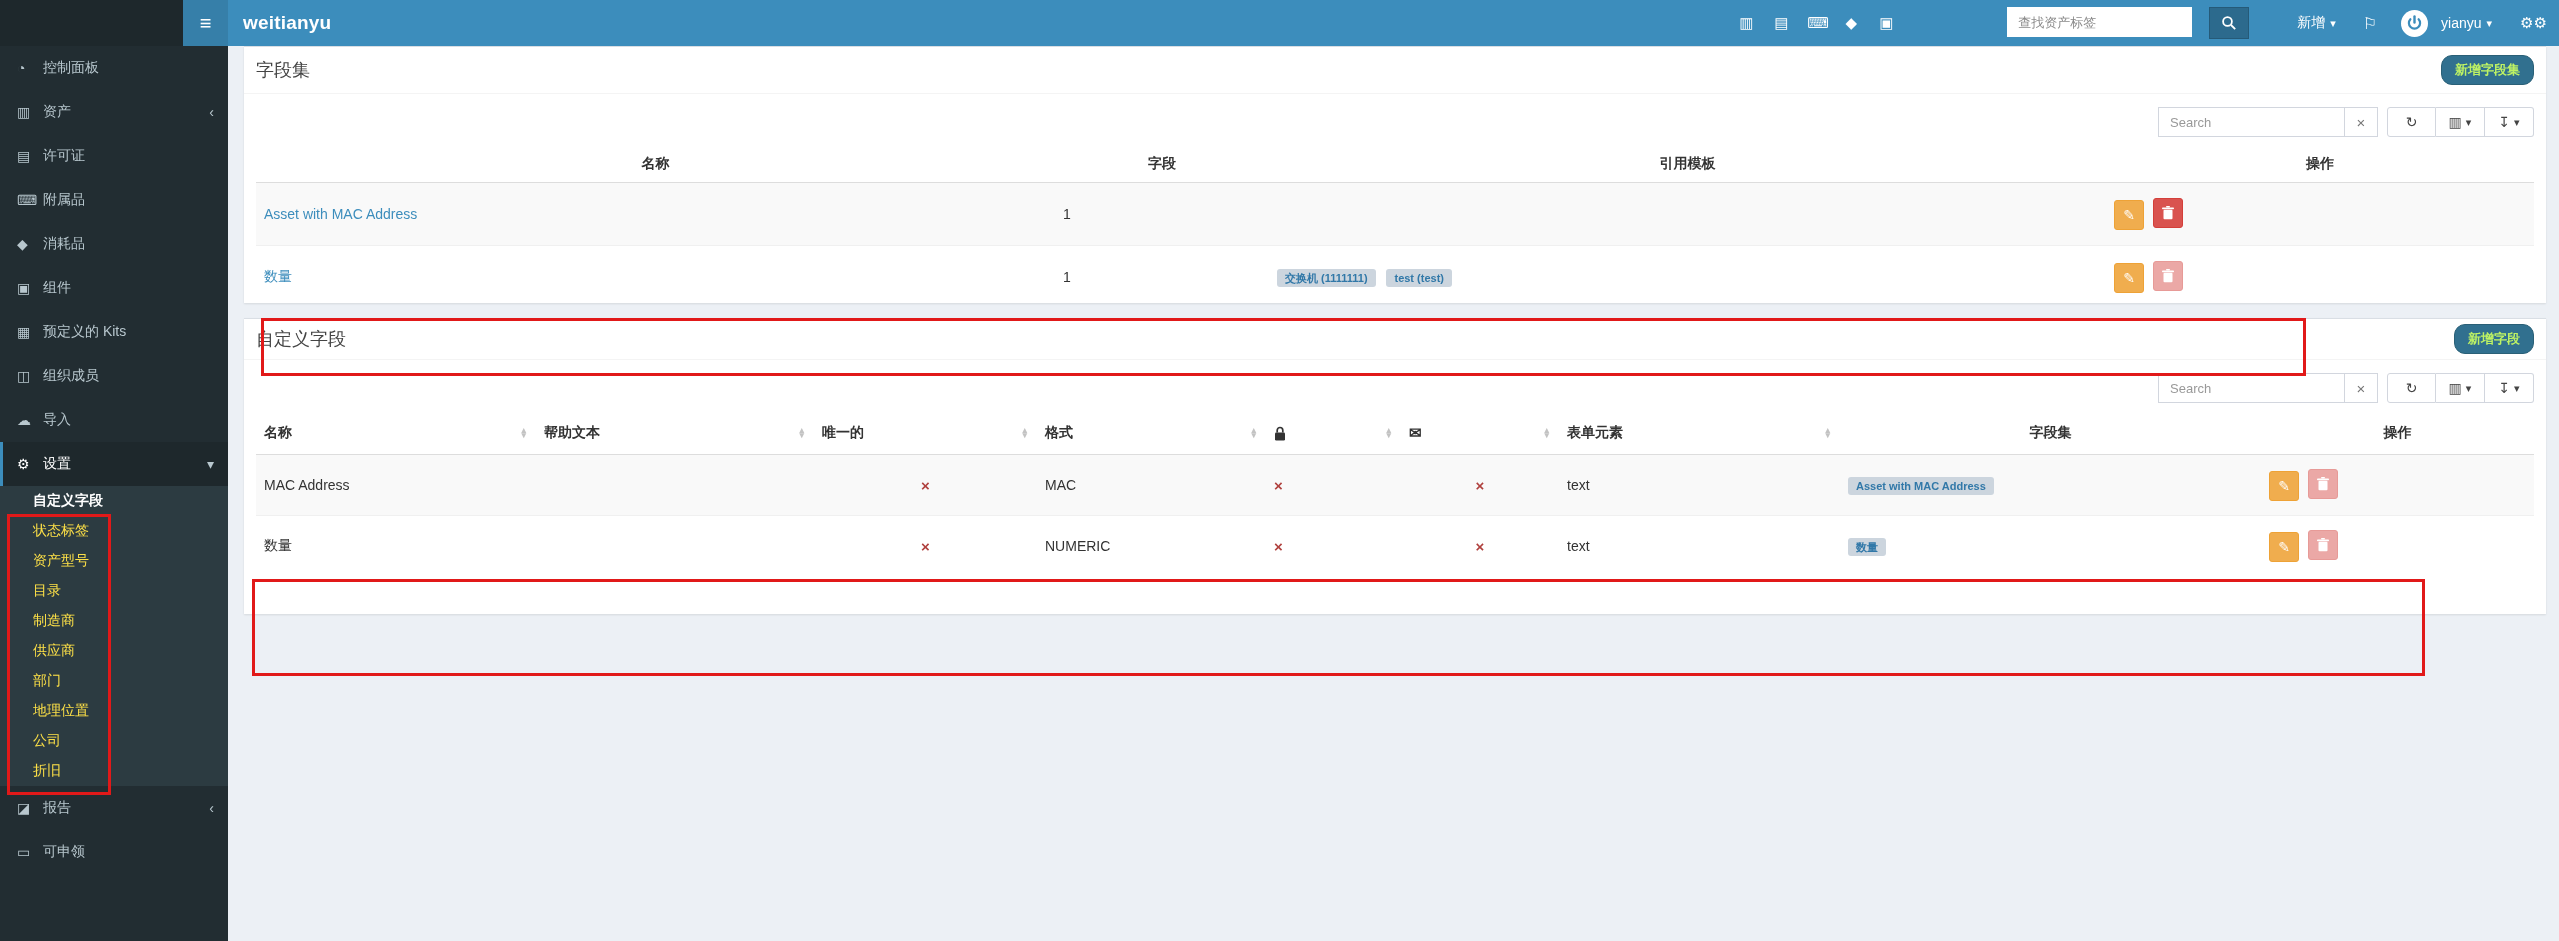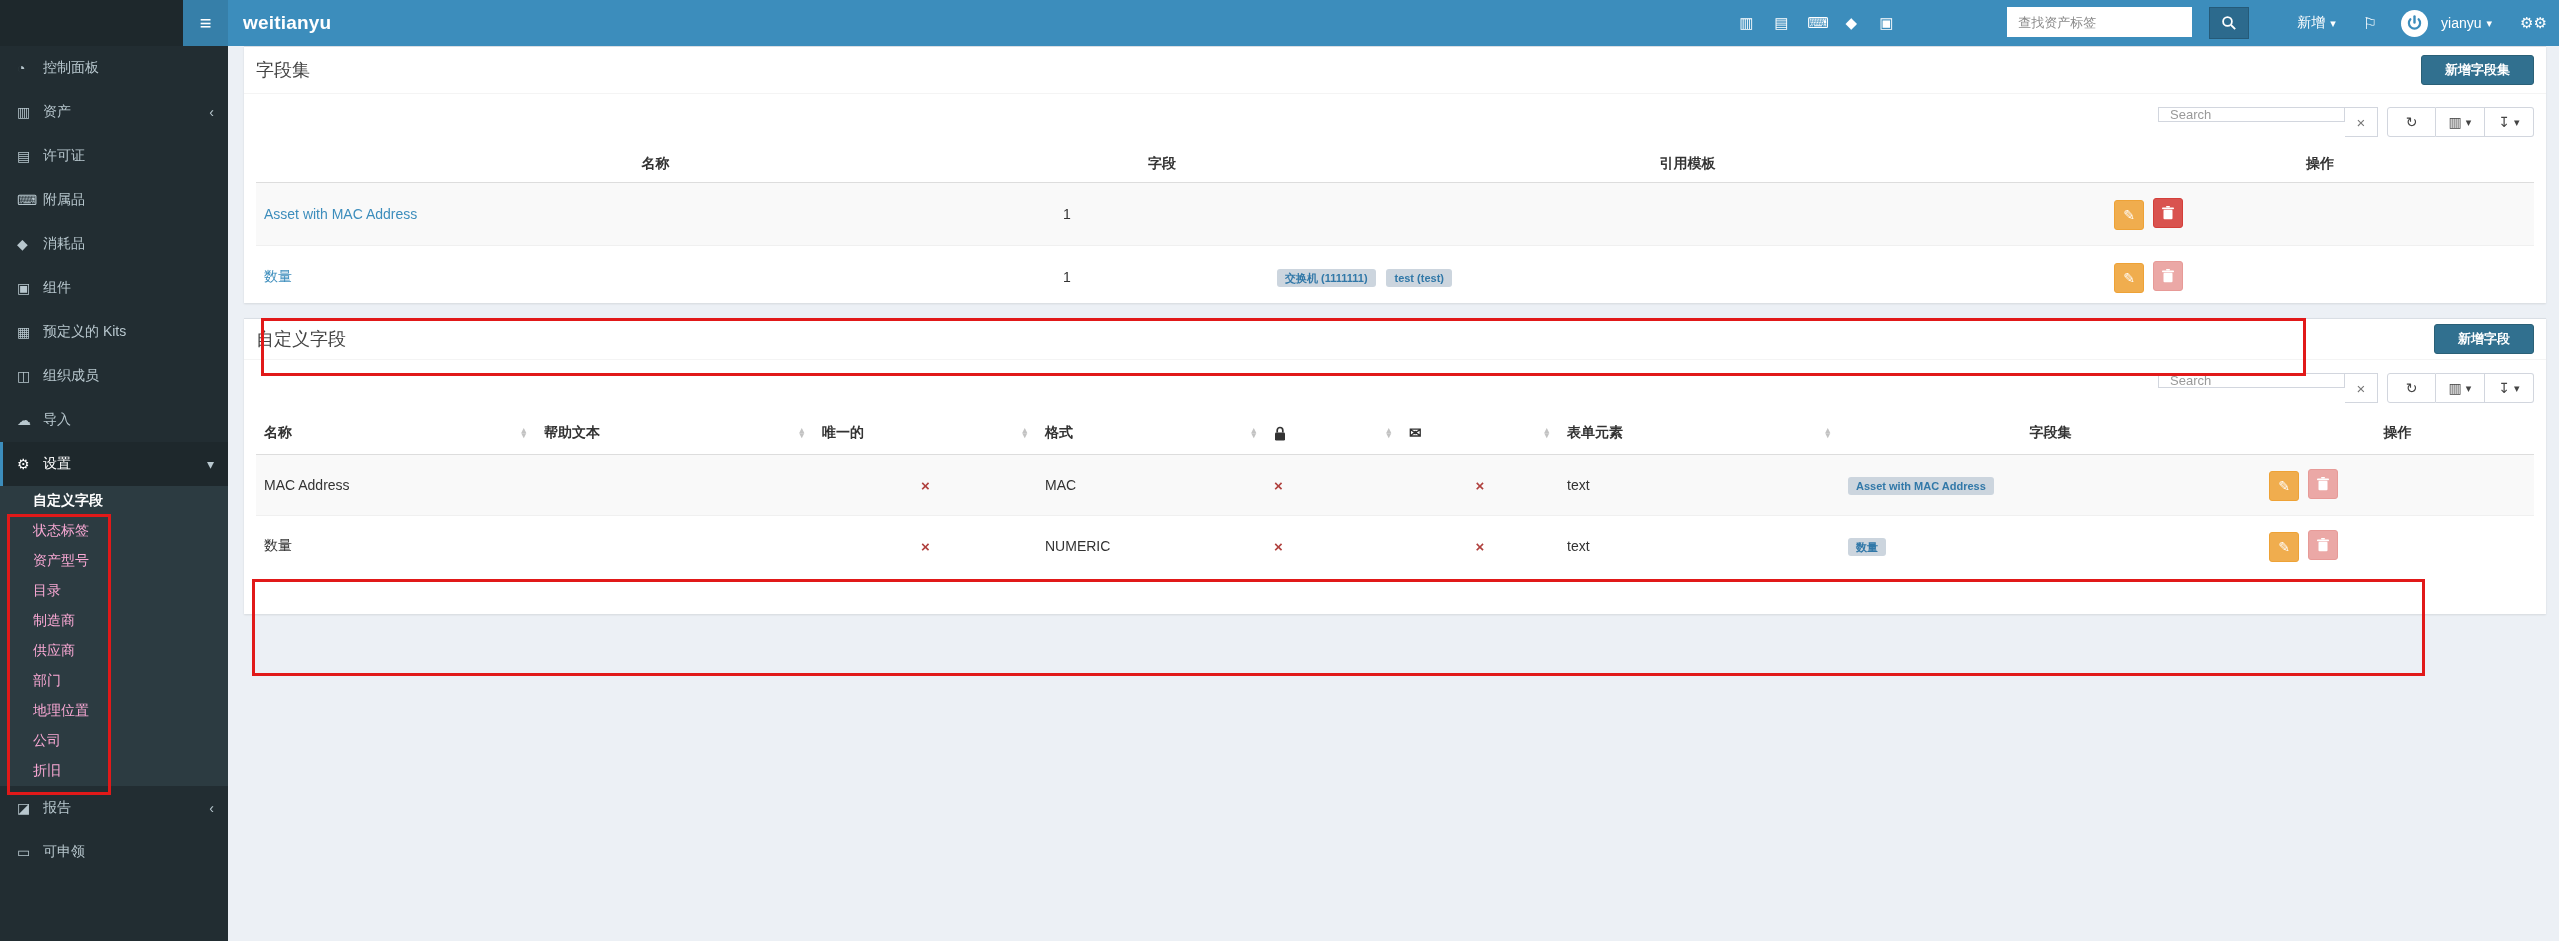--- a/index.html
+++ b/index.html
@@ -25,38 +25,38 @@
   .nav-user{color:#fff;font-size:14px;margin-left:13px;display:flex;align-items:center;gap:5px;cursor:pointer;}
   .nav-gears{color:#fff;font-size:15px;margin-left:28px;cursor:pointer;}
   .caret-glyph{font-size:11px;}
   
   .sidebar{position:absolute;top:46px;left:0;width:228px;bottom:0;background:#222d32;z-index:10;}
   .menu-item{height:44px;display:flex;align-items:center;padding:0 14px;color:#b8c7ce;font-size:14px;cursor:pointer;border-left:3px solid transparent;box-sizing:border-box;}
   .menu-item .mi-icon{width:26px;font-size:14px;flex:none;}
   .menu-item .chev{margin-left:auto;font-size:14px;color:#b8c7ce;}
   .menu-item.active{background:#1e282c;border-left-color:#3c8dbc;color:#fff;}
   .submenu{background:#2c3b41;}
-  .submenu-item{height:30px;display:flex;align-items:center;padding-left:33px;color:#f9a8d4;font-size:14px;cursor:pointer;}
+  .submenu-item{height:30px;display:flex;align-items:center;padding-left:33px;color:#fde047;font-size:14px;cursor:pointer;}
   .submenu-item.active{color:#fff;font-weight:bold;}
   
   .content{position:absolute;left:228px;top:46px;right:0;bottom:0;background:#ecf0f5;padding:0 13px 0 16px;box-sizing:border-box;}
   .page-header{height:87px;display:flex;align-items:center;box-sizing:border-box;padding-top:4px;}
   .page-title{font-size:26px;font-weight:normal;color:#333;margin:0;display:flex;align-items:center;gap:12px;}
   .help-icon{color:#3c8dbc;font-size:25px;line-height:1;}
   .box{background:#fff;border-top:1px solid #d9dee4;box-shadow:0 1px 2px rgba(0,0,0,0.1);box-sizing:border-box;}
   .box1{height:257px;}
   .box2{height:296px;margin-top:15px;}
   .box-header{height:47px;display:flex;align-items:center;padding:0 12px;border-bottom:1px solid #f4f4f4;box-sizing:border-box;}
   .box2 .box-header{height:41px;}
   .box-title{font-size:18px;color:#444;}
-  .btn-add{margin-left:auto;background:#31708f;color:#ffffff;border:1px solid #2a6077;border-radius:3px;height:30px;padding:0 23px;font-size:13px;font-weight:bold;display:flex;align-items:center;cursor:pointer;}
+  .btn-add{margin-left:auto;background:#31708f;color:#bef264;border:1px solid #2a6077;border-radius:11px;height:30px;padding:0 13px;font-size:13px;font-weight:bold;display:flex;align-items:center;cursor:pointer;}
   .box-body{padding:13px 12px 0;}
   .toolbar{display:flex;justify-content:flex-end;margin-bottom:9px;}
   .search-group{display:flex;}
-  .search-input{width:187px;height:15px;border:1px solid #d2d6de;padding:0 11px;font-size:13px;color:#555;box-sizing:border-box;outline:none;margin-left:39px;}
+  .search-input{width:187px;height:30px;border:1px solid #d2d6de;padding:0 11px;font-size:13px;color:#555;box-sizing:border-box;outline:none;margin-left:39px;}
   .search-input::placeholder{color:#999;}
   .clear-btn{width:33px;height:30px;border:1px solid #d2d6de;border-left:none;background:#fff;color:#777;font-size:15px;display:flex;align-items:center;justify-content:center;box-sizing:border-box;cursor:pointer;}
   .btn-group{display:flex;margin-left:9px;}
   .tool-btn{width:49px;height:30px;border:1px solid #d2d6de;border-left:none;background:#fff;color:#444;font-size:14px;display:flex;align-items:center;justify-content:center;gap:4px;box-sizing:border-box;cursor:pointer;}
   .tool-btn:first-child{border-left:1px solid #d2d6de;border-radius:3px 0 0 3px;}
   .tool-btn:last-child{border-radius:0 3px 3px 0;}
   table{width:100%;border-collapse:collapse;font-size:14px;color:#333;table-layout:fixed;}
   th{font-weight:bold;text-align:center;padding:9px 8px;border-bottom:1px solid #ddd;font-size:14px;color:#333;}
   .box2 th{padding:12px 8px;}
   td{padding:15px 8px;border-top:1px solid #f0f0f0;vertical-align:middle;}

